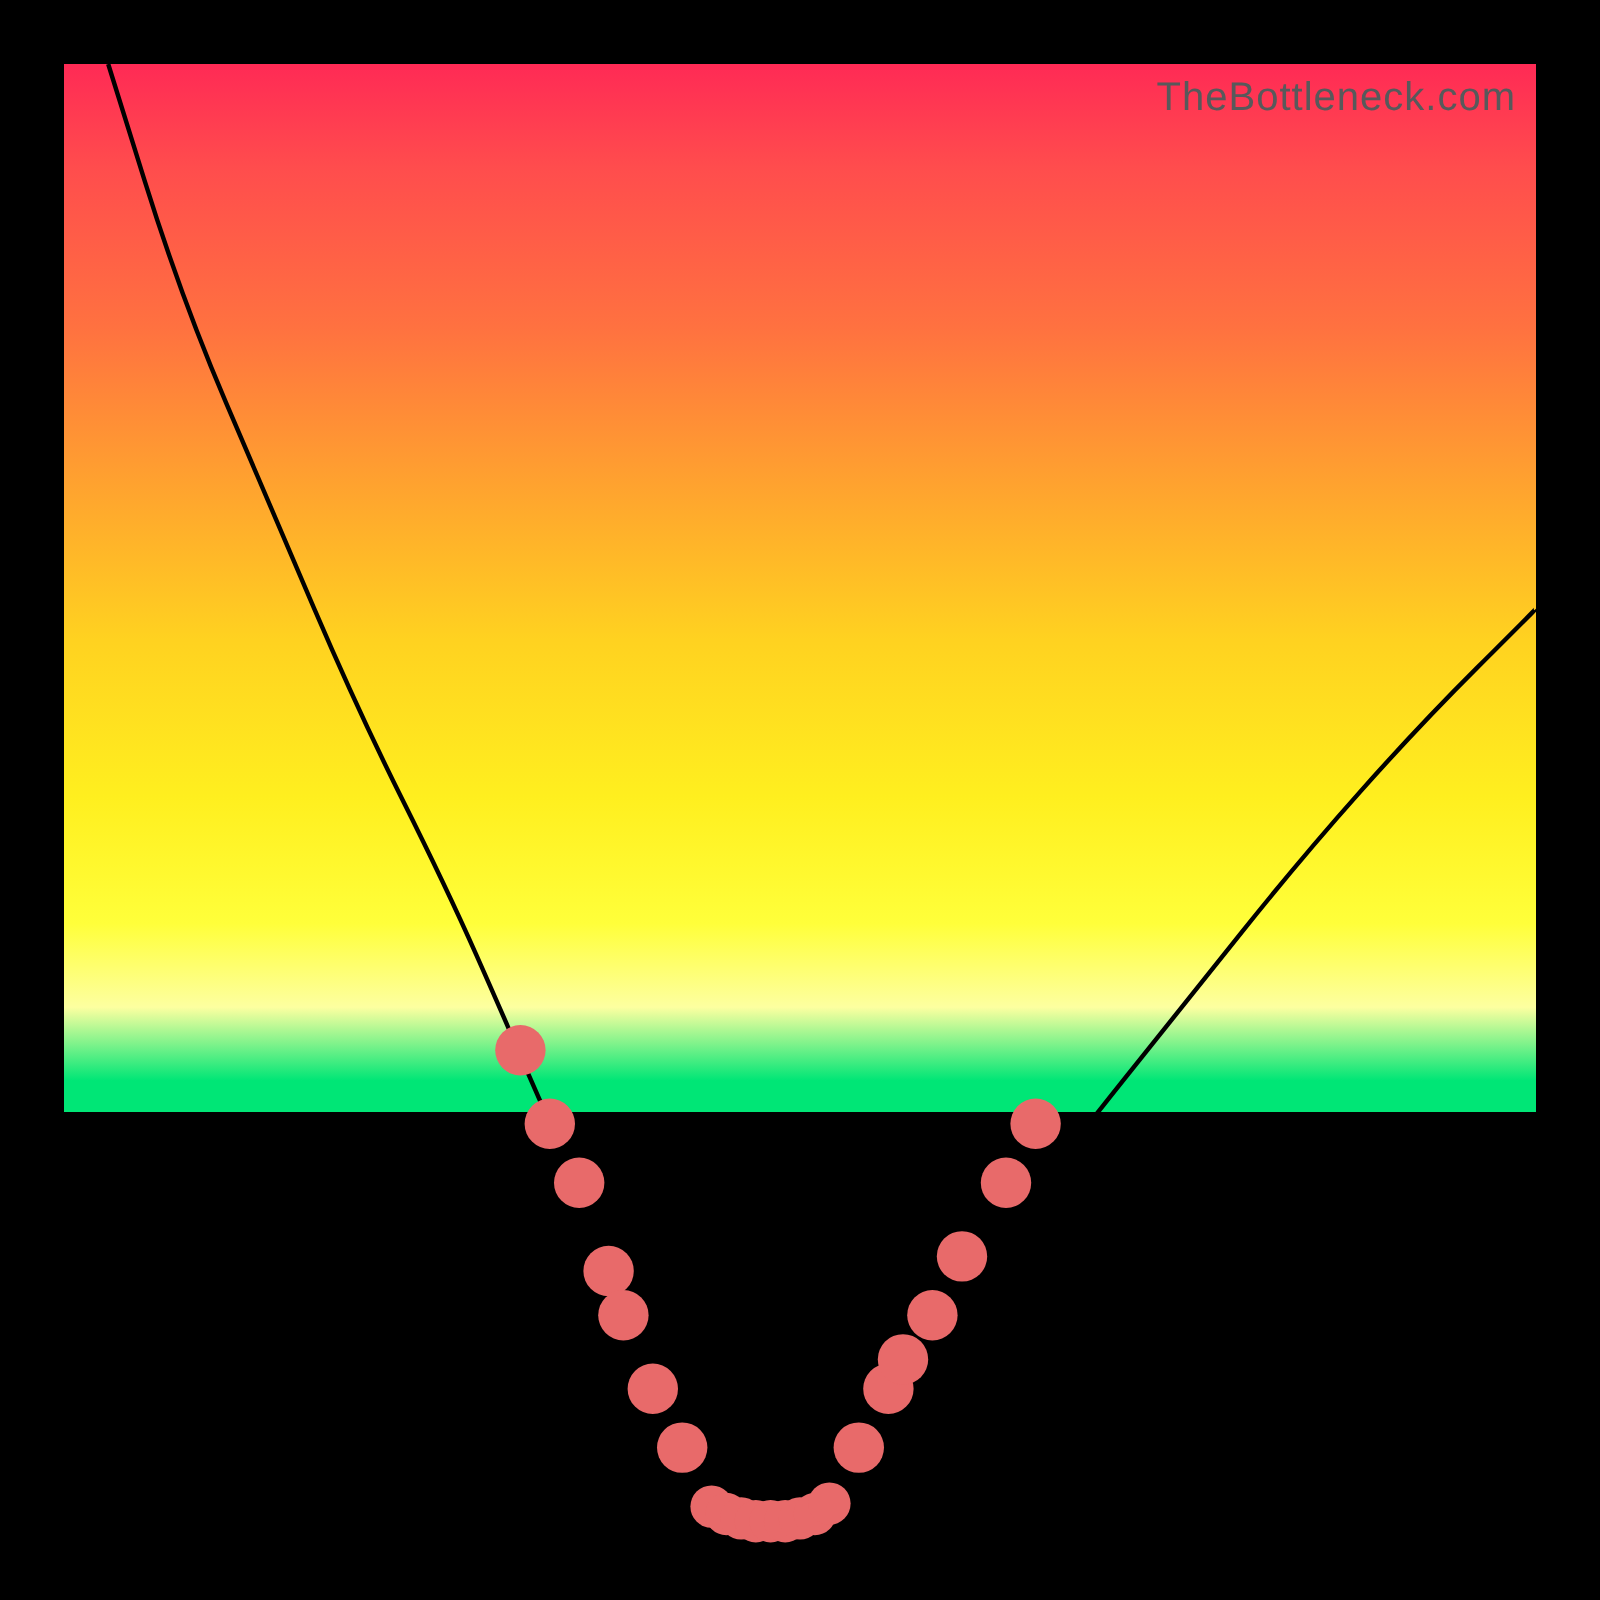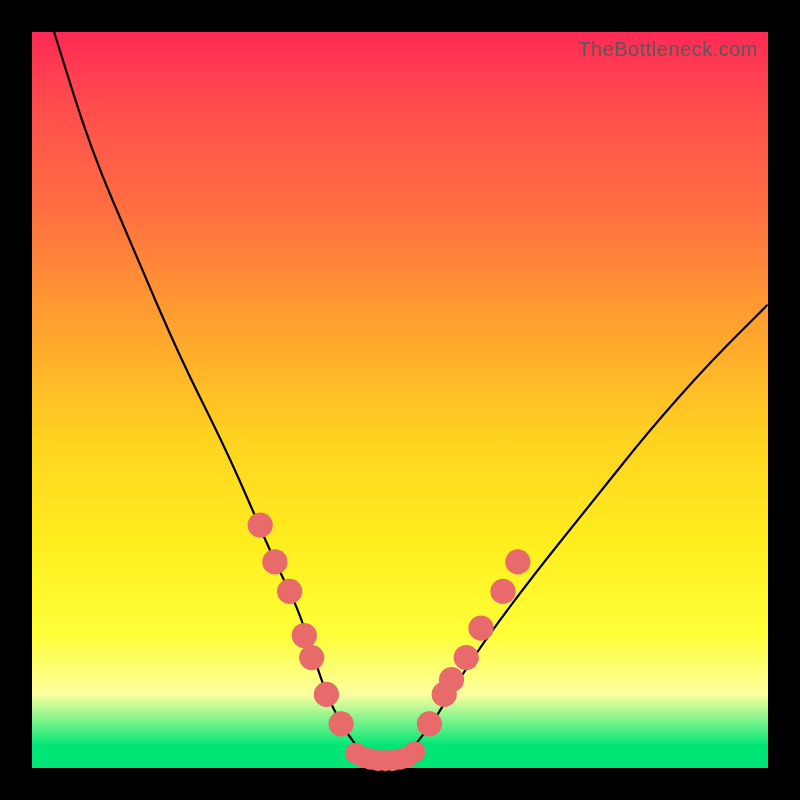--- a/index.html
+++ b/index.html
@@ -5,21 +5,21 @@
   * { margin: 0; padding: 0; box-sizing: border-box; }
   html, body { width: 800px; height: 800px; overflow: hidden; }
   .frame {
     width: 800px; height: 800px;
     background: #000;
     position: relative;
   }
   .plot {
     position: absolute;
     left: 32px; top: 32px;
-    width: 736px; height: 736px;
+    width: 736px; height: 524px;
     background: linear-gradient(to bottom,
       #ff2a55 0%,
       #ff4d4d 10%,
       #ff7140 25%,
       #ffa22f 40%,
       #ffd220 55%,
       #ffef1f 70%,
       #ffff3a 82%,
       #fdffa0 90%,
       #00e676 97%,

